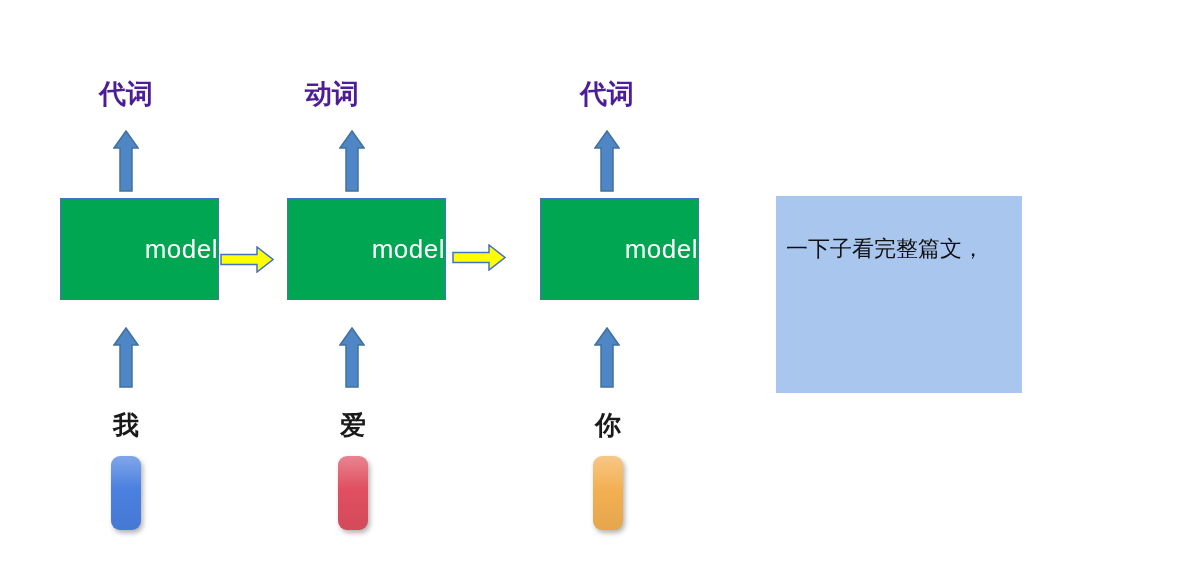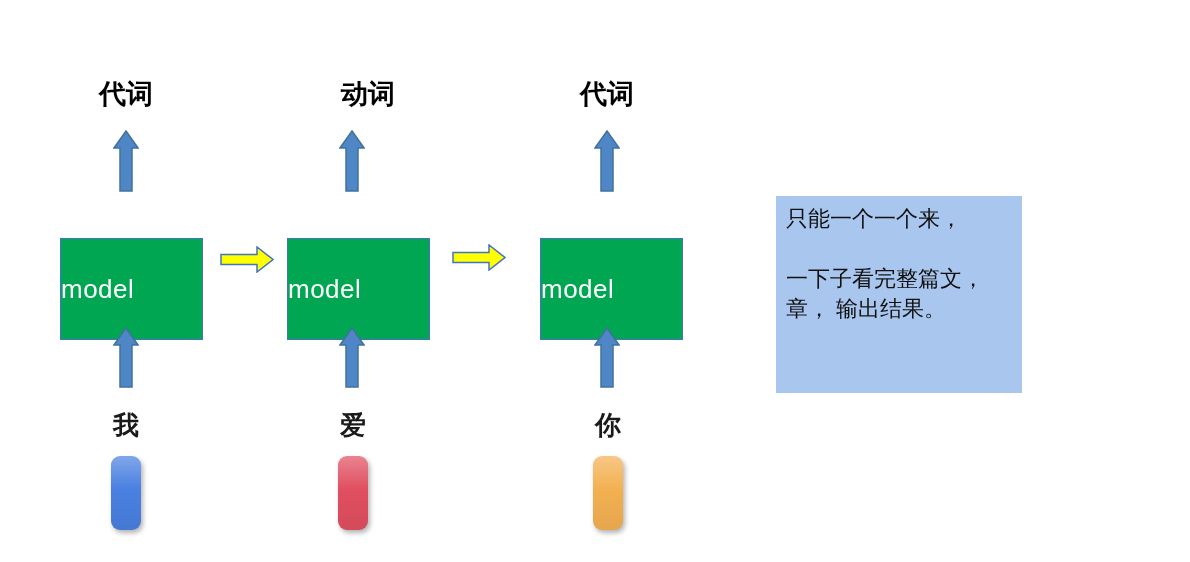--- a/index.html
+++ b/index.html
@@ -12,44 +12,43 @@
     position: relative;
     width: 1190px;
     height: 562px;
     background: #ffffff;
     overflow: hidden;
   }
   .abs { position: absolute; }
   .centered { transform: translateX(-50%); }
 
   .col-label {
-    color: #000000;
+    color: #4c1d95;
     font-size: 27px;
     font-weight: 600;
     white-space: nowrap;
     text-align: left;
   }
   .word-label {
     color: #1a1a1a;
     font-size: 26px;
     font-weight: 600;
     white-space: nowrap;
     text-align: center;
   }
 
   .model-box {
-    width: 143px;
+    width: 159px;
     height: 102px;
     background: var(--model-box-fill, #00A651);
     border: 1.5px solid var(--model-box-border, #4472C4);
     box-sizing: border-box;
     display: flex;
     align-items: center;
-    justify-content: flex-start;
-    margin-top: 40px;
+    justify-content: flex-end;
   }
   .model-box .model-text {
     color: #ffffff;
     font-size: 26px;
     letter-spacing: 0.5px;
   }
 
   .arrow-up-svg { display: block; }
   .arrow-up-svg polygon {
     fill: var(--arrow-fill, #4F86C6);
@@ -103,21 +102,21 @@
   <svg class="abs centered arrow-up-svg" style="left:126px; top:327px;" width="26" height="61" viewBox="0 0 26 61">
     <polygon points="13,1 25,18 19,18 19,60 7,60 7,18 1,18"></polygon>
   </svg>
   <div class="abs centered word-label" style="left:126px; top:408px;">我</div>
   <div class="abs centered token-pill" style="left: 126px; top: 456px; background-color: rgb(74, 128, 224);"></div>
 
   <svg class="abs arrow-right-svg" style="left:220px; top:246px;" width="54" height="27" viewBox="0 0 54 27">
     <polygon points="1,8.5 37,8.5 37,1 53,13.5 37,26 37,18.5 1,18.5"></polygon>
   </svg>
 
-  <div class="abs centered col-label" style="left:368px; top:76px;">动词</div>
+  <div class="abs centered col-label" style="left:332px; top:76px;">动词</div>
   <svg class="abs centered arrow-up-svg" style="left:352px; top:130px;" width="26" height="62" viewBox="0 0 26 62">
     <polygon points="13,1 25,18 19,18 19,61 7,61 7,18 1,18"></polygon>
   </svg>
   <div class="abs model-box" style="left:287px; top:198px;">
     <span class="model-text">model</span>
   </div>
   <svg class="abs centered arrow-up-svg" style="left:352px; top:327px;" width="26" height="61" viewBox="0 0 26 61">
     <polygon points="13,1 25,18 19,18 19,60 7,60 7,18 1,18"></polygon>
   </svg>
   <div class="abs centered word-label" style="left:353px; top:408px;">爱</div>
@@ -134,19 +133,17 @@
   <div class="abs model-box" style="left:540px; top:198px;">
     <span class="model-text">model</span>
   </div>
   <svg class="abs centered arrow-up-svg" style="left:607px; top:327px;" width="26" height="61" viewBox="0 0 26 61">
     <polygon points="13,1 25,18 19,18 19,60 7,60 7,18 1,18"></polygon>
   </svg>
   <div class="abs centered word-label" style="left:608px; top:408px;">你</div>
   <div class="abs centered token-pill" style="left: 608px; top: 456px; background-color: rgb(243, 176, 82);"></div>
 
   <div class="abs side-panel" style="background-color: rgb(169, 198, 238);">
-    <div class="panel-line">只能一个一个来，</div>
     <div class="panel-line"></div>
     <div class="panel-line">一下子看完整篇文，</div>
-    <div class="panel-line">章， 输出结果。</div>
   </div>
 
 </div>
 
 </body></html>

